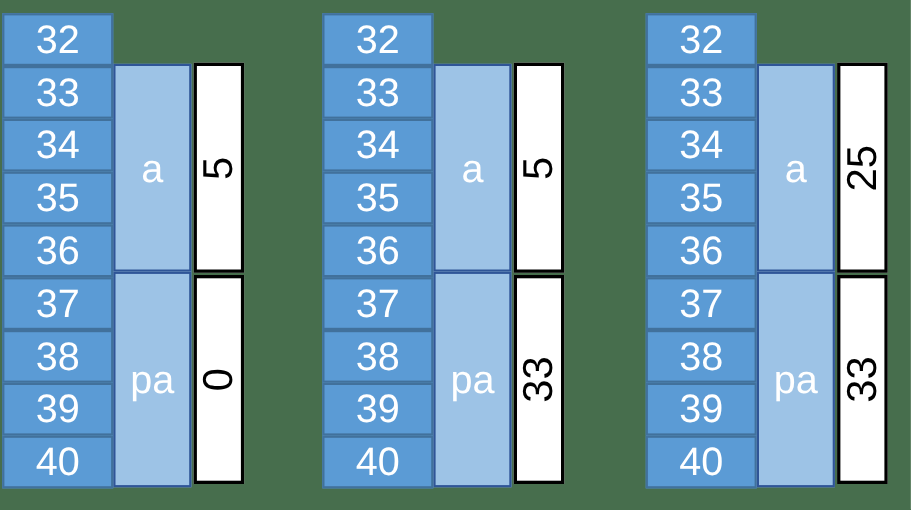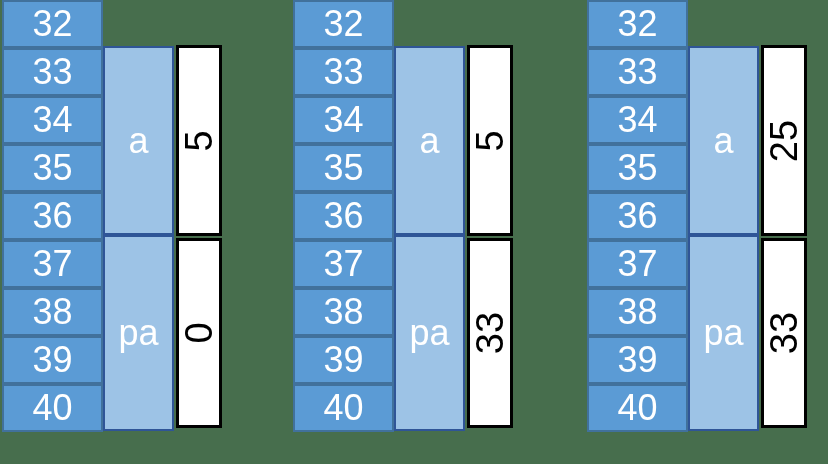--- a/index.html
+++ b/index.html
@@ -6,21 +6,21 @@
   .canvas {
     position: relative;
     width: 828px;
     height: 464px;
     background: #476E4D;
     font-family: "Liberation Sans", sans-serif;
     overflow: hidden;
   }
   .group {
     position: absolute;
-    top: 0;
+    top: 12px;
     width: 220px;
     height: 432px;
   }
   .g0 { left: 2px; }
   .g1 { left: 293px; }
   .g2 { left: 587px; }
 
   .addr-col {
     position: absolute;
     left: 0; top: 0;

